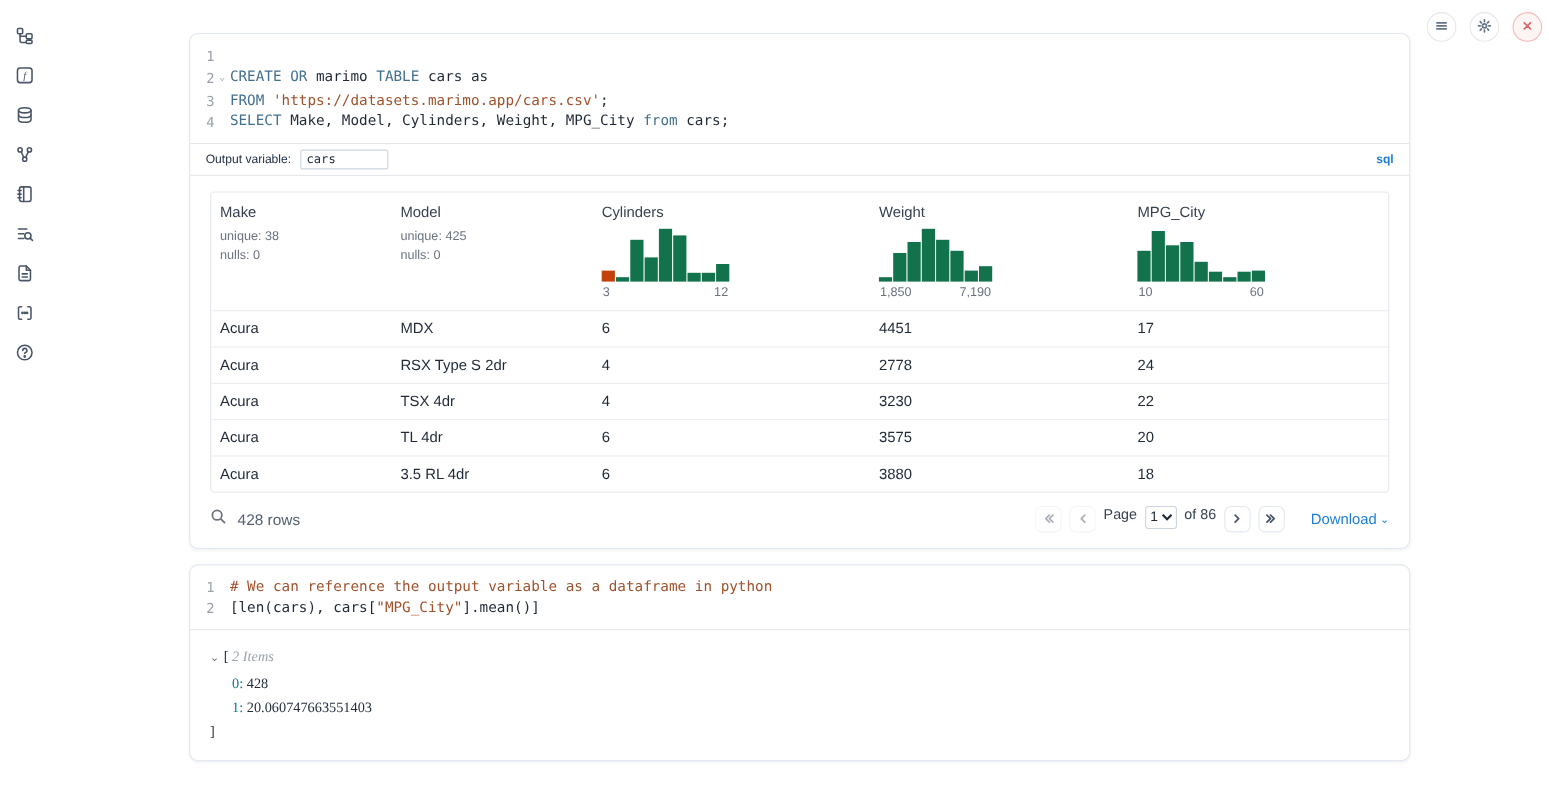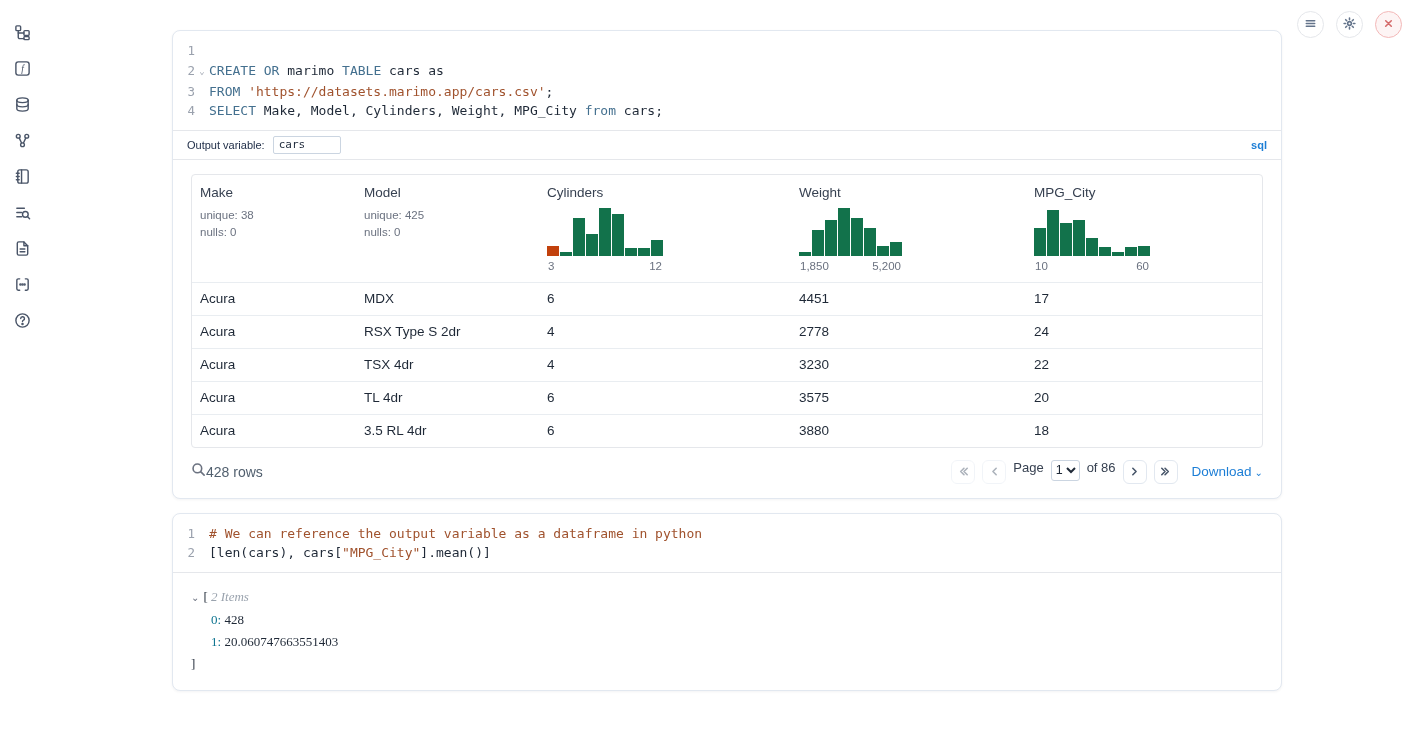--- a/index.html
+++ b/index.html
@@ -41,42 +41,42 @@
   .src{white-space:pre}
   .tok-keyword{color:var(--kw)}
   .tok-comment{color:var(--cm)}
   .tok-string{color:var(--str)}
   .tok-plain{color:#1f2937}
 
   
   .outvar{display:flex;align-items:center;border-top:1px solid #e5e7eb;border-bottom:1px solid #e5e7eb;
           padding:5px 14px;gap:8px}
   .outvar-label{font-size:11px;font-weight:400;color:#22304a}
-  .outvar-input{width:68px;height:18px;border:1px solid #cbd5e1;border-radius:2px;
+  .outvar-input{width:80px;height:18px;border:1px solid #cbd5e1;border-radius:2px;
                 font-family:"DejaVu Sans Mono",monospace;font-size:11px;color:#1e293b;padding:0 5px}
   .lang-badge{margin-left:auto;font-size:11px;font-weight:600;color:var(--blue)}
 
   
   .table-section{padding:14px 18px 0}
   .dtable{border:1px solid #e5e7eb;border-radius:4px;overflow:hidden}
   .trow{display:grid;grid-template-columns:164px 183px 252px 235px 1fr}
   .hcell{padding:10px 8px 8px}
   .hlabel{font-size:13.5px;color:#374151}
   .hstats{margin-top:7px;font-size:11.5px;color:#6b7280;line-height:17px}
   .hist{margin-top:6px;display:inline-block}
   .hist-bars{display:flex;align-items:flex-end;gap:1px;height:50px}
   .bar{width:12px;background:var(--green)}
   .bar.hl{background:var(--orange)}
   .hist-axis{display:flex;justify-content:space-between;font-size:11.5px;color:#6b7280;
              margin-top:4px;padding:0 1px}
   .brow{border-top:1px solid #e9edf1}
   .tcell{padding:8.5px 8px;font-size:13.5px;color:#1f2937}
 
   
-  .tfooter{display:flex;align-items:center;padding:12px 18px 14px;}
+  .tfooter{display:flex;align-items:center;padding:12px 18px 14px;gap:10px}
   .search-icon svg{width:15px;height:15px;stroke:#6b7280;fill:none;stroke-width:1.7;stroke-linecap:round}
   .row-count{font-size:14px;color:#52606f}
   .pager{margin-left:auto;display:flex;gap:7px}
   .pg-btn{width:24px;height:24px;border:1px solid #e2e8f0;border-radius:6px;background:#fff;
           display:flex;align-items:center;justify-content:center;cursor:pointer}
   .pg-btn svg{width:13px;height:13px;stroke:#475569;fill:none;stroke-width:1.7;stroke-linecap:round;stroke-linejoin:round}
   .pg-btn.disabled{opacity:.45}
   .page-label,.of-label{font-size:13px;color:#374151}
   .page-select{height:21px;border:1px solid #cbd5e1;border-radius:3px;font-size:12.5px;color:#1f2937;background:#fff}
   .download{display:flex;align-items:center;gap:3px;color:var(--blue);font-size:13.5px;
@@ -253,21 +253,21 @@
                     <div class="bar" style="height: 4px;"></div>
                     <div class="bar" style="height: 26px;"></div>
                     <div class="bar" style="height: 36px;"></div>
                     <div class="bar" style="height: 48px;"></div>
                     <div class="bar" style="height: 38px;"></div>
                     <div class="bar" style="height: 28px;"></div>
                     <div class="bar" style="height: 10px;"></div>
                     <div class="bar" style="height: 14px;"></div>
                   </div><div class="hist-axis">
                     <span>1,850</span>
-                    <span>5,200</span>
+                    <span>7,190</span>
                   </div></div></div>
               <div class="hcell"><div class="hlabel">MPG_City</div><div class="hist"><div class="hist-bars">
                     <div class="bar" style="height: 28px;"></div>
                     <div class="bar" style="height: 46px;"></div>
                     <div class="bar" style="height: 33px;"></div>
                     <div class="bar" style="height: 36px;"></div>
                     <div class="bar" style="height: 18px;"></div>
                     <div class="bar" style="height: 9px;"></div>
                     <div class="bar" style="height: 4px;"></div>
                     <div class="bar" style="height: 9px;"></div>

